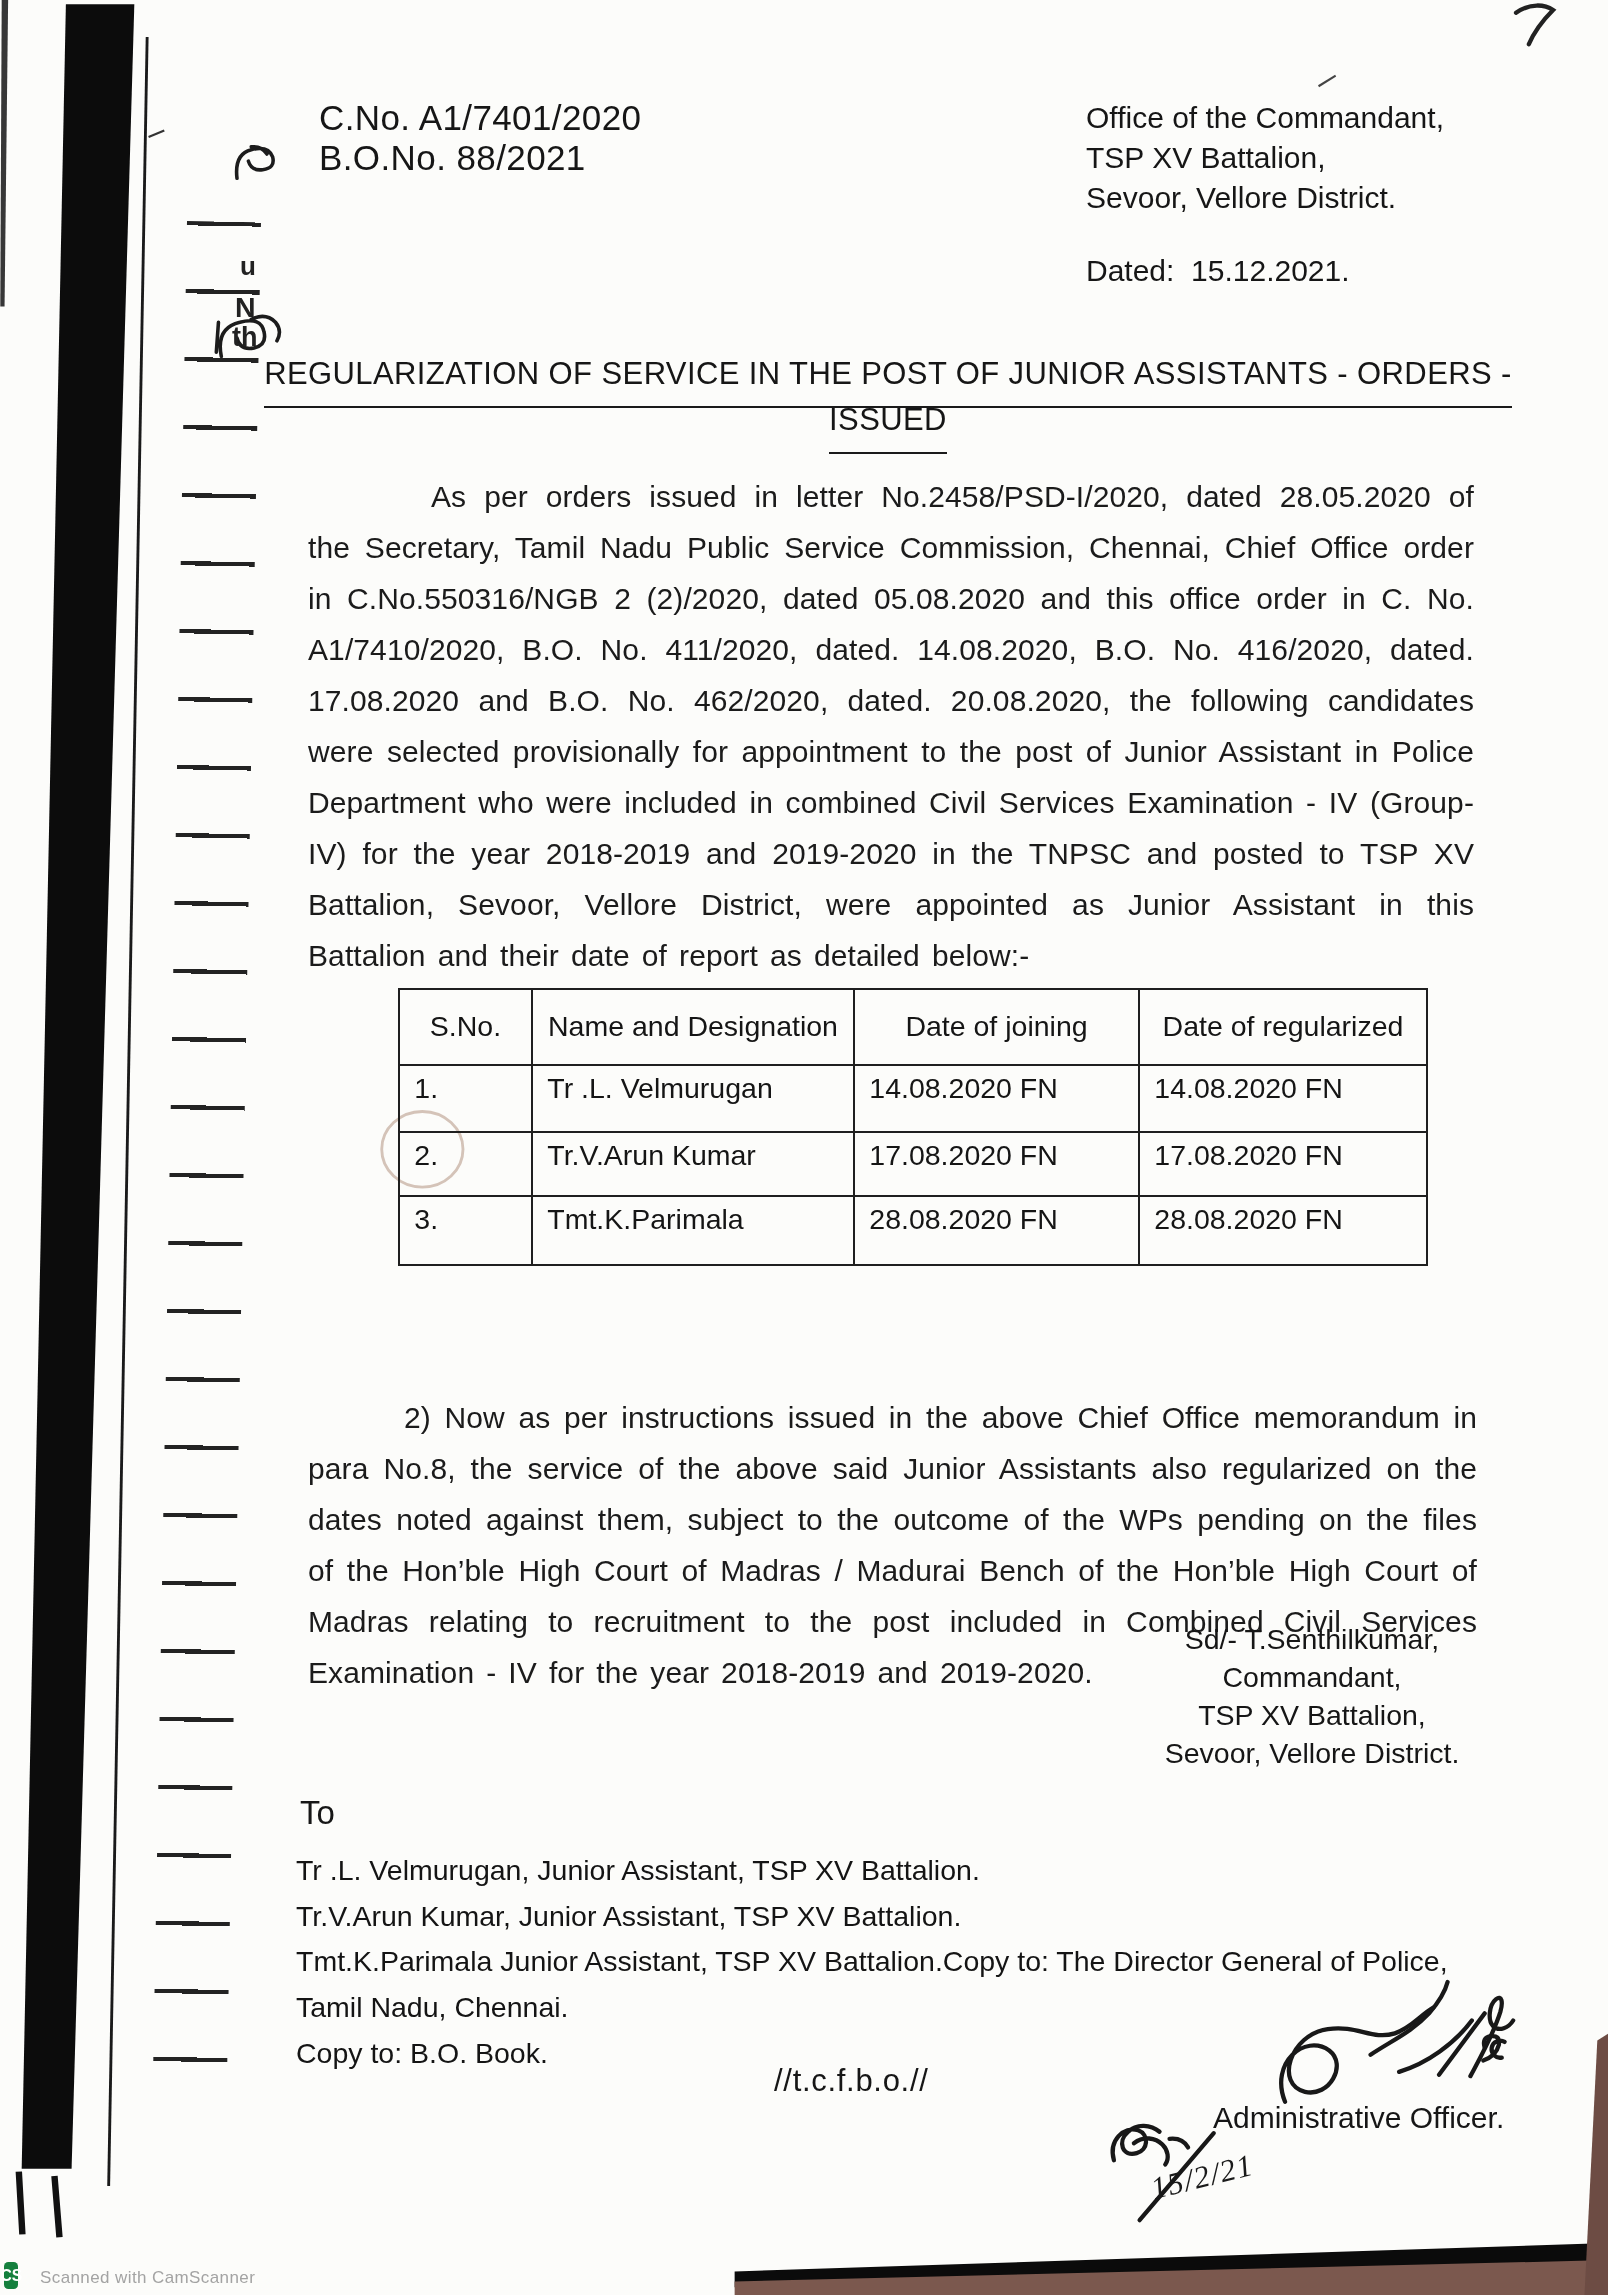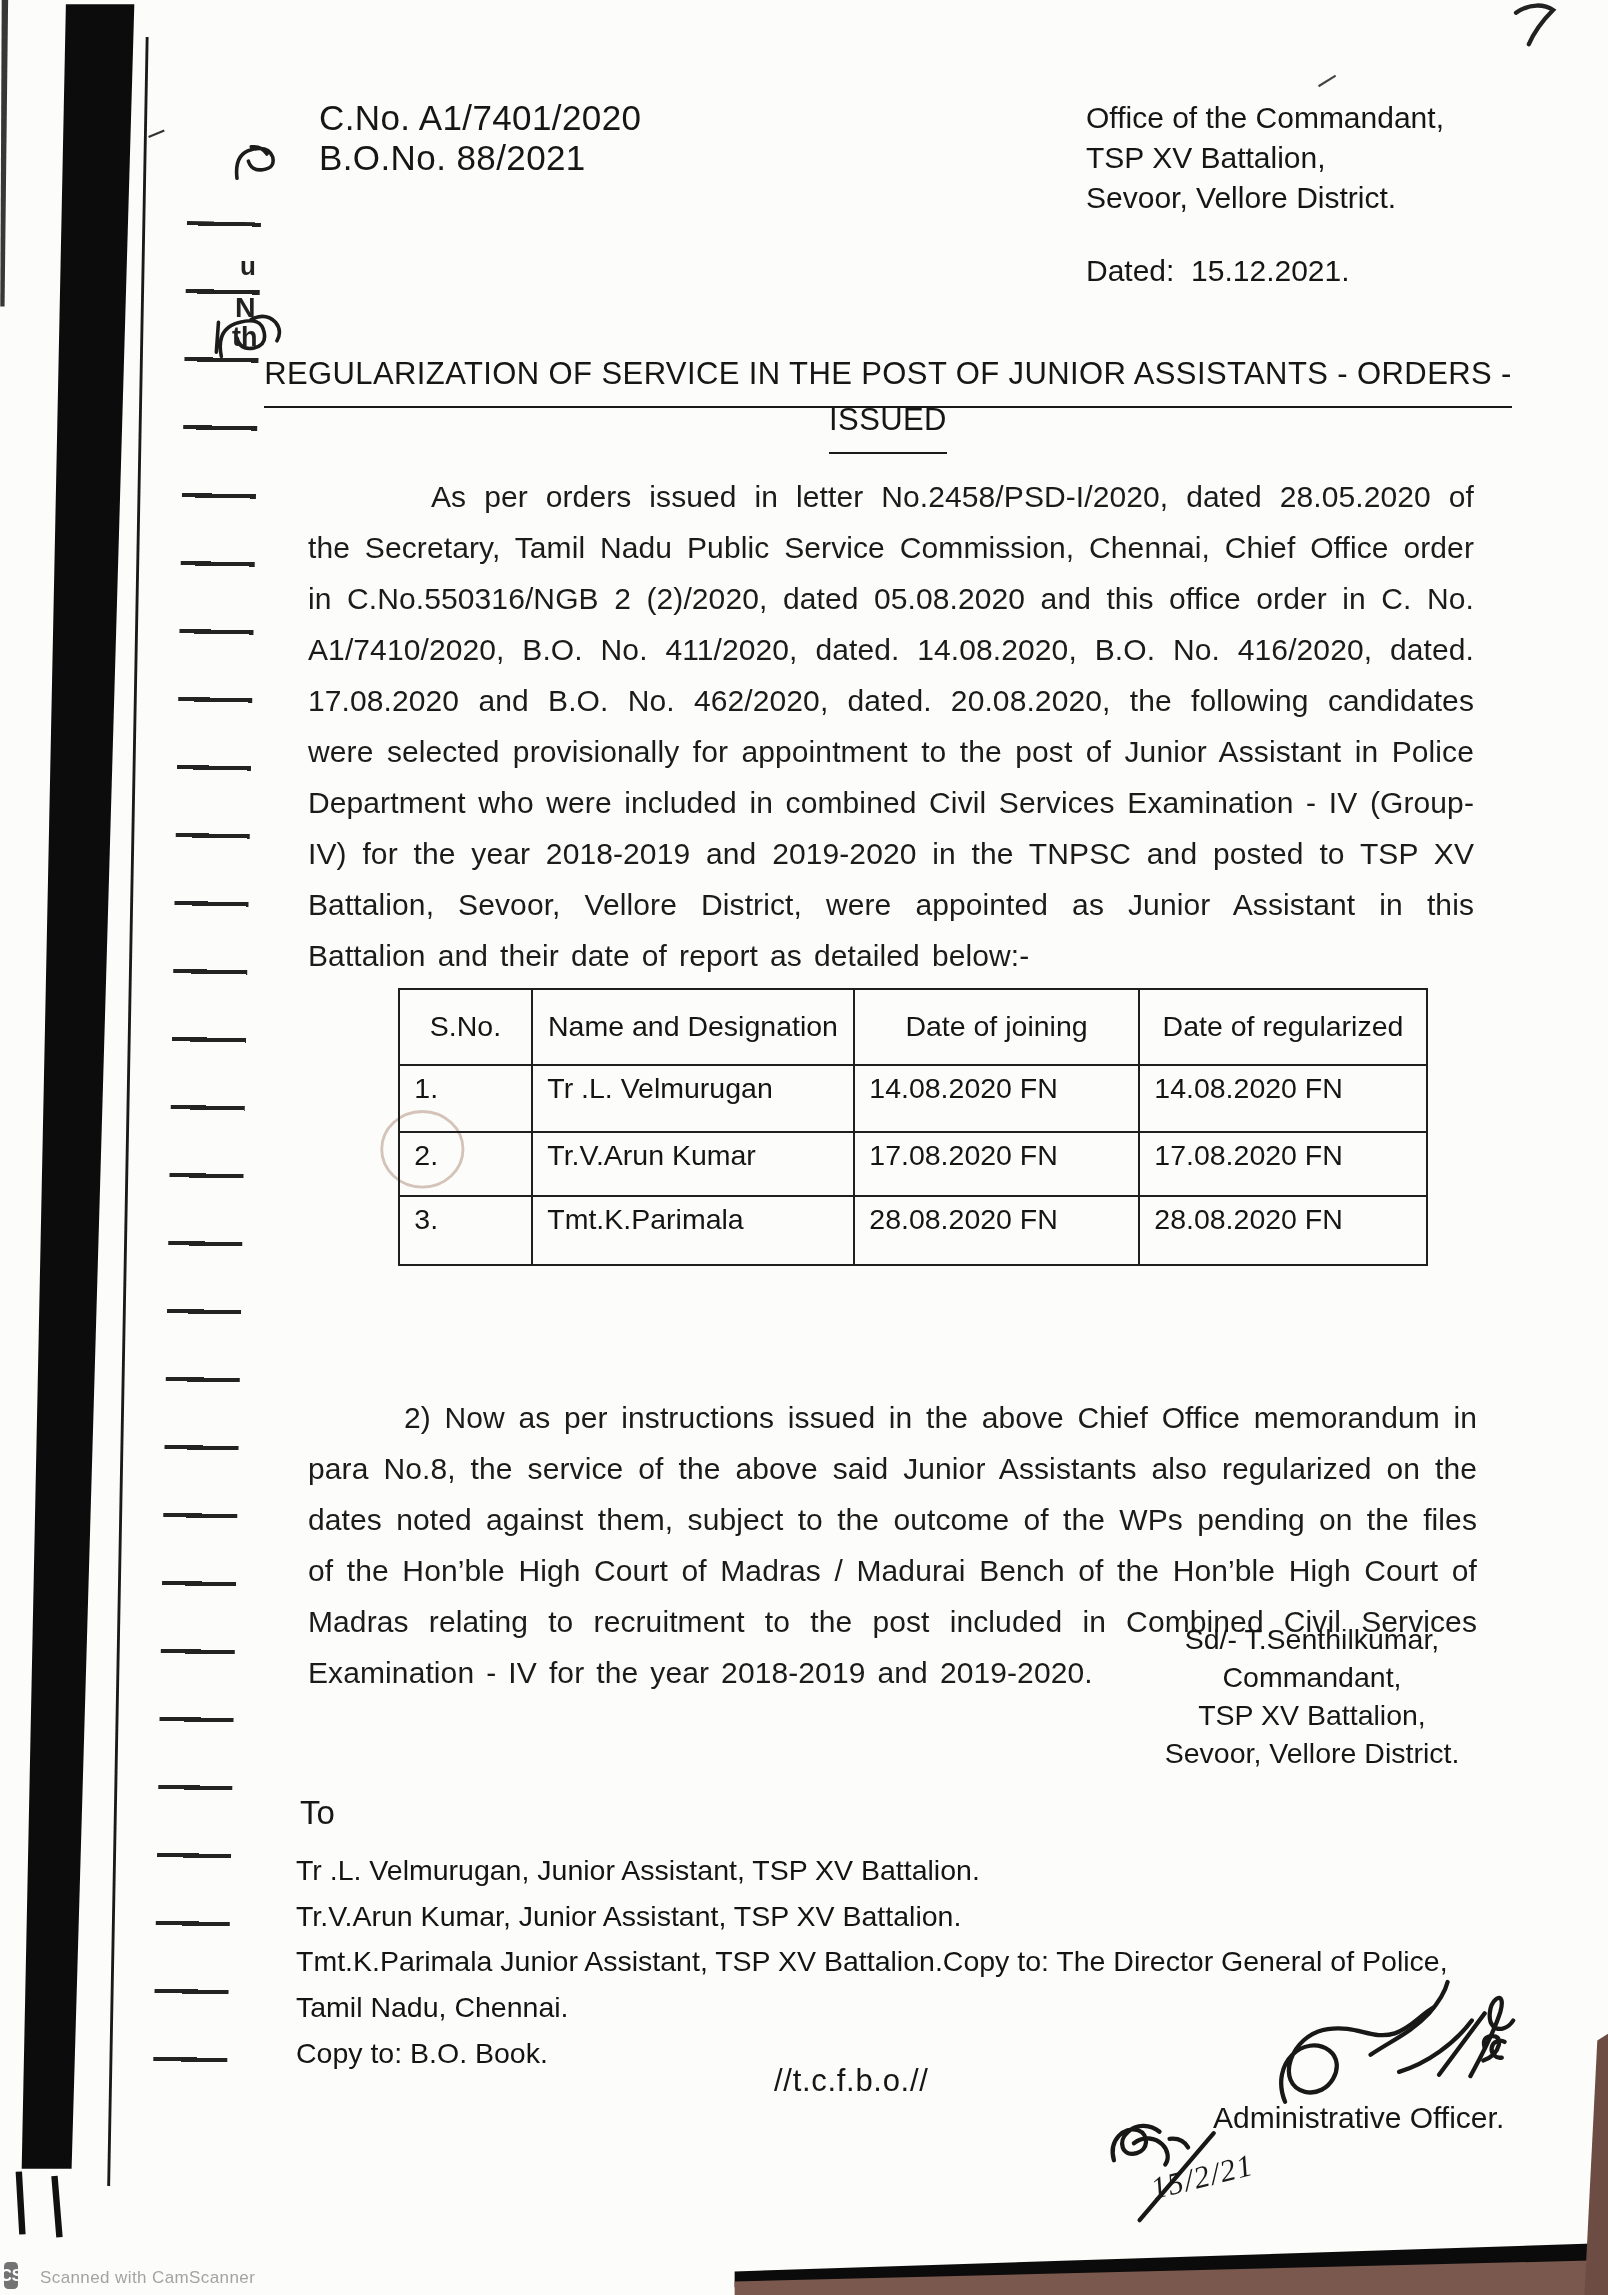--- a/index.html
+++ b/index.html
@@ -27,21 +27,21 @@
   .tcfbo{left:774px;top:2063px;font-size:31px;letter-spacing:0.7px;}
   .admin{left:1178px;top:2101px;font-size:30px;margin-left:35px;}
   .frag{color:#222;font-weight:bold;}
   .dashcol{
     left:187px;top:221px;width:74px;height:1890px;
     background:repeating-linear-gradient(to bottom,#101010 0 4.3px,transparent 4.3px 68px);
     transform:rotate(1.05deg);transform-origin:top left;opacity:.92;
   }
   .hand-date{left:1150px;top:2159px;font-size:31px;font-family:"Liberation Serif","DejaVu Serif",serif;
     font-style:italic;transform:rotate(-14deg);color:#1a1a1a;letter-spacing:1.4px;}
-  .cs-box{left:4.3px;top:2262px;width:14px;height:27px;background:#737373;border-radius:4.3px;
+  .cs-box{left:4.3px;top:2262px;width:14px;height:27px;background:#15803d;border-radius:4.3px;
     color:#ffffff;font-size:15.7px;font-weight:bold;display:flex;align-items:center;justify-content:center;}
   .cs-text{left:40px;top:2268px;font-size:17px;color:#a3a3a3;letter-spacing:0.4px;text-align:center;}
   svg.artifacts{position:absolute;left:0;top:0;pointer-events:none;}
 </style>
 </head>
 <body>
 
 <div class="page">
 
   <svg class="artifacts" width="1609" height="2295" viewBox="0 0 2256 3219">

